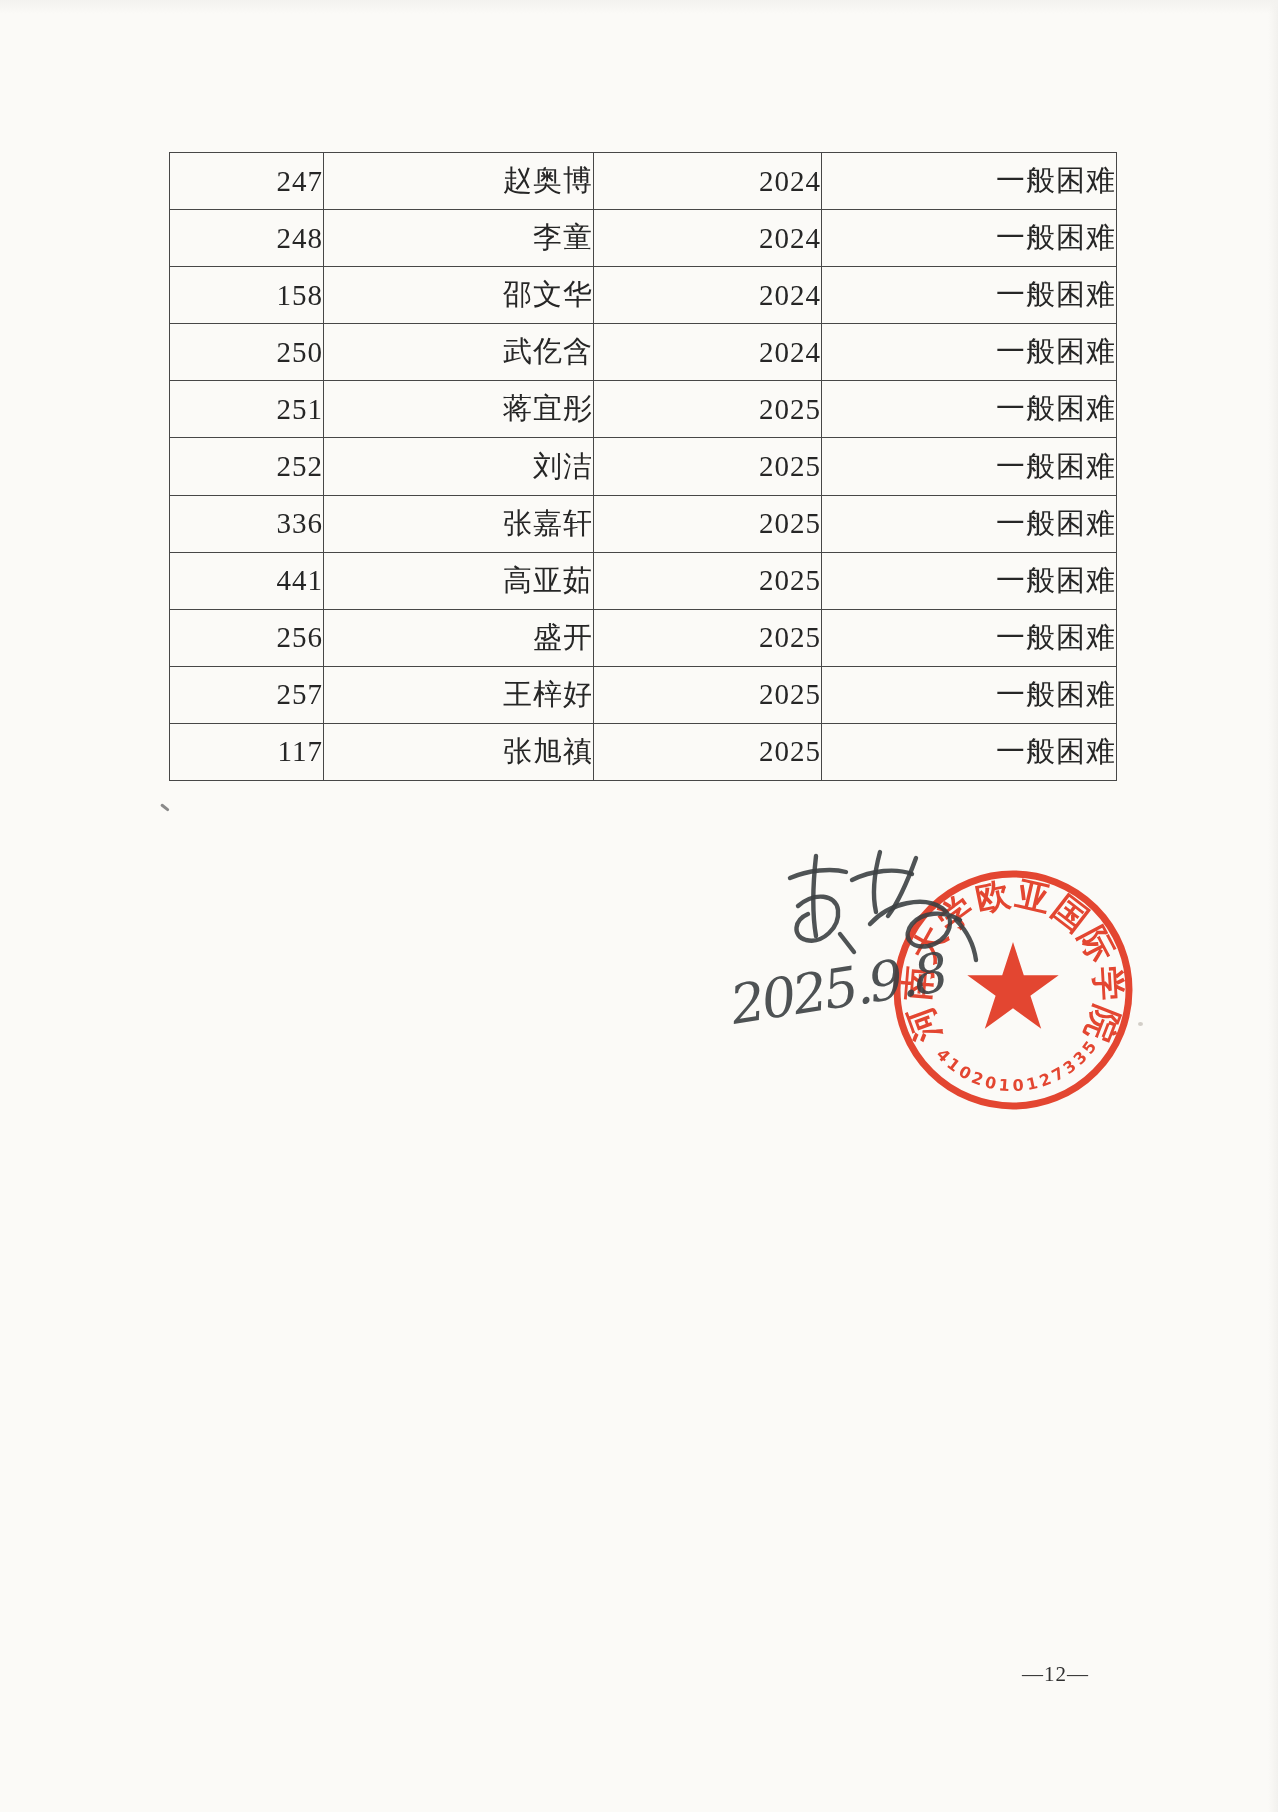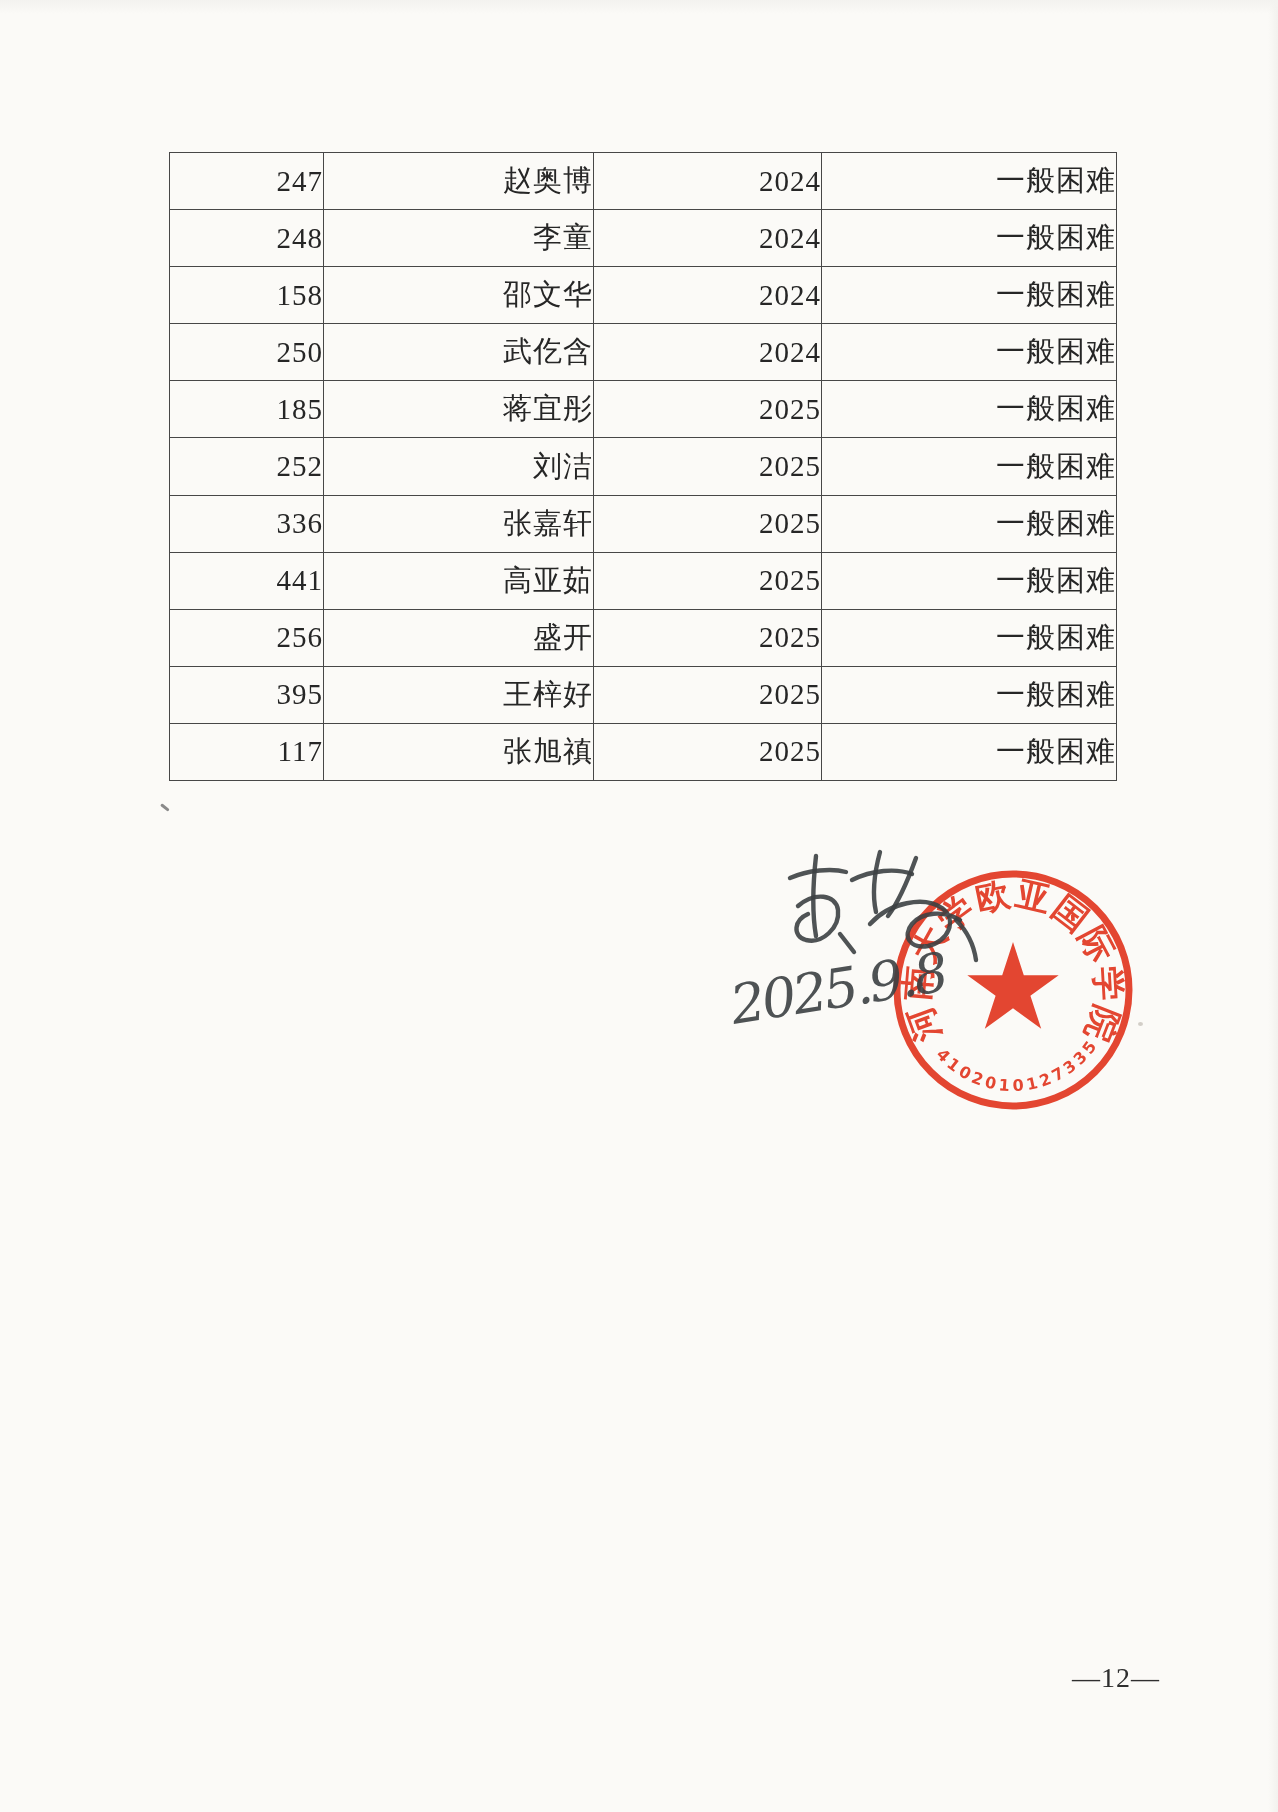--- a/index.html
+++ b/index.html
@@ -31,22 +31,22 @@
     height:56.1px;
     text-align:right;vertical-align:middle;
     font-size:29px;color:var(--text);
     padding:0;letter-spacing:1px;
   }
   col.c-no{width:154px;}
   col.c-name{width:270px;}
   col.c-year{width:228px;}
   col.c-status{width:295px;}
   .page-number{
-    position:absolute;left:1072px;top:1662px;
-    font-size:28px;color:#2f2f2f;letter-spacing:1px;
+    position:absolute;left:1022px;top:1662px;
+    font-size:21px;color:#2f2f2f;letter-spacing:1px;
     font-family:"Liberation Serif", serif;
   }
   .pen-tick{
     position:absolute;left:160px;top:806px;width:10px;height:2.6px;
     background:#6e6e6e;border-radius:2px;transform:rotate(38deg);opacity:.8;
   }
   .scan-speck{
     position:absolute;left:1138px;top:1022px;width:5px;height:4px;
     background:#c8c3bc;border-radius:50%;opacity:.8;
   }
@@ -99,21 +99,21 @@
       <td>2024</td>
       <td>一般困难</td>
     </tr>
         <tr>
       <td>250</td>
       <td>武仡含</td>
       <td>2024</td>
       <td>一般困难</td>
     </tr>
         <tr>
-      <td>185</td>
+      <td>251</td>
       <td>蒋宜彤</td>
       <td>2025</td>
       <td>一般困难</td>
     </tr>
         <tr>
       <td>252</td>
       <td>刘洁</td>
       <td>2025</td>
       <td>一般困难</td>
     </tr>
@@ -129,21 +129,21 @@
       <td>2025</td>
       <td>一般困难</td>
     </tr>
         <tr>
       <td>256</td>
       <td>盛开</td>
       <td>2025</td>
       <td>一般困难</td>
     </tr>
         <tr>
-      <td>395</td>
+      <td>257</td>
       <td>王梓好</td>
       <td>2025</td>
       <td>一般困难</td>
     </tr>
         <tr>
       <td>117</td>
       <td>张旭禛</td>
       <td>2025</td>
       <td>一般困难</td>
     </tr>

